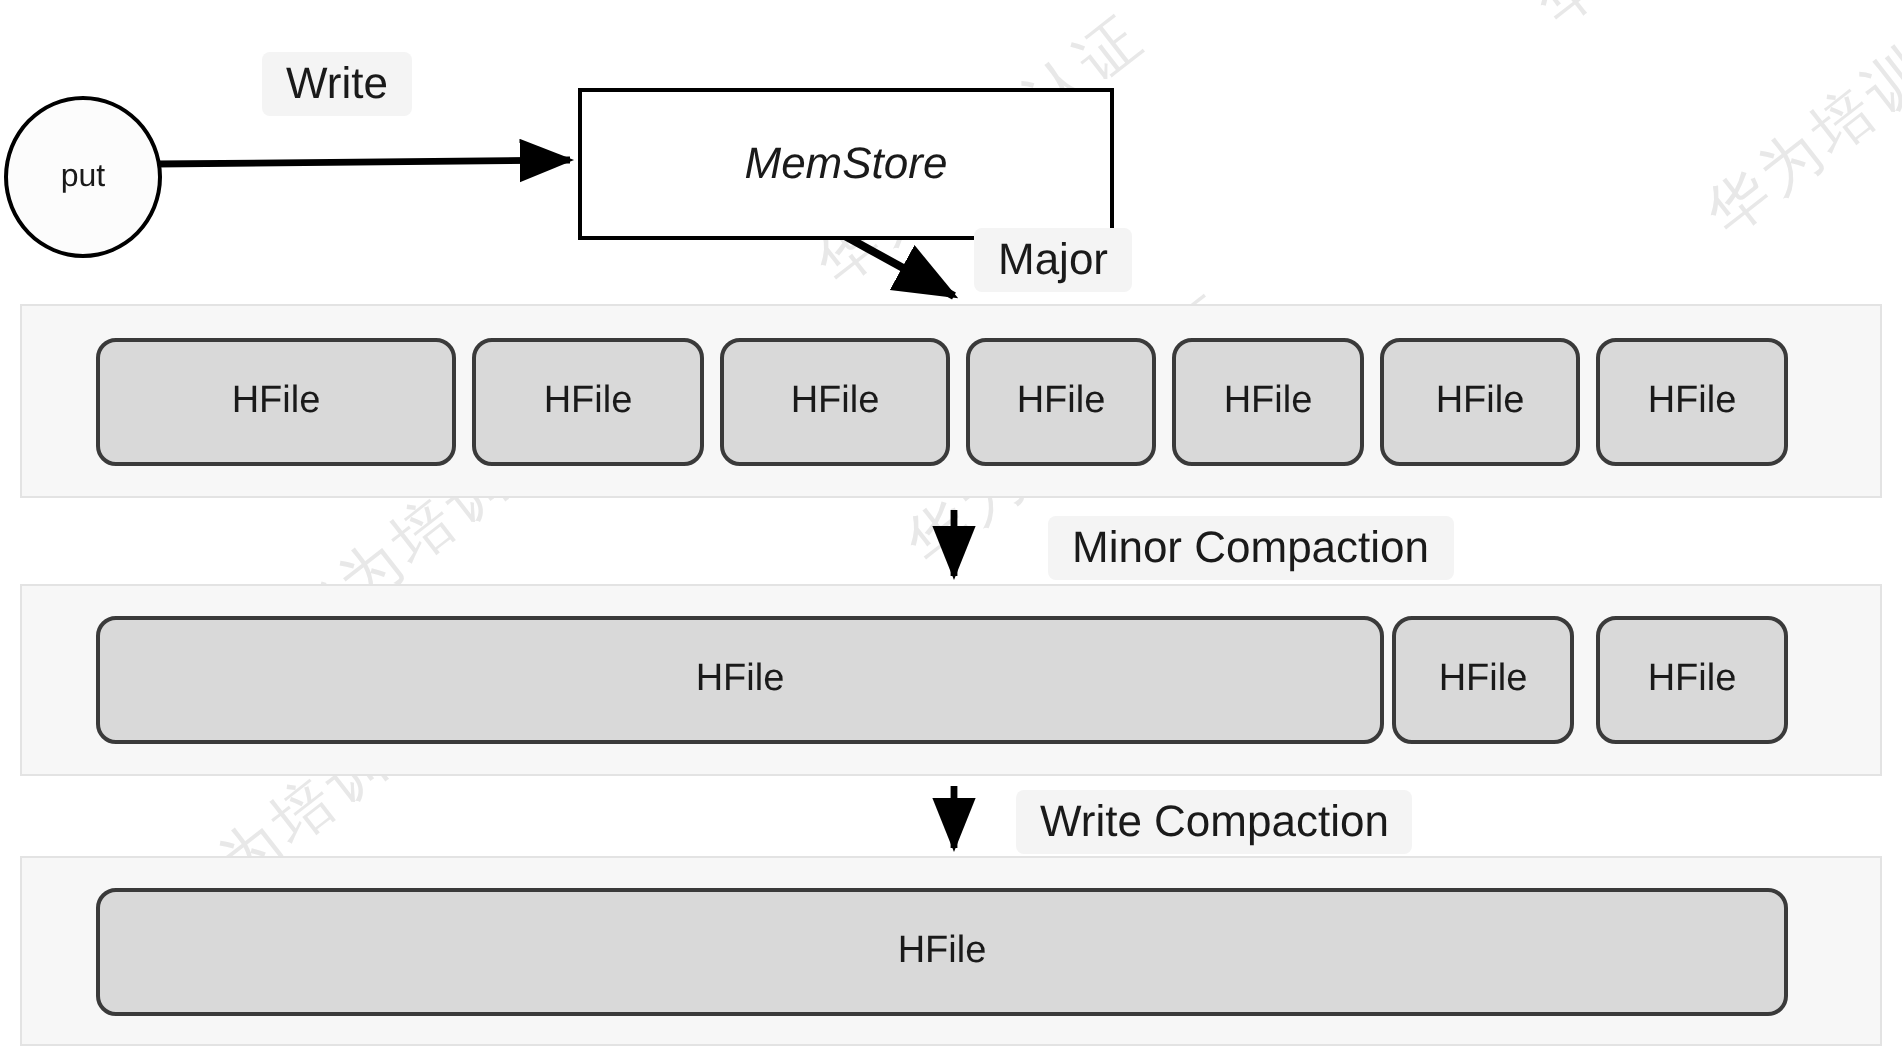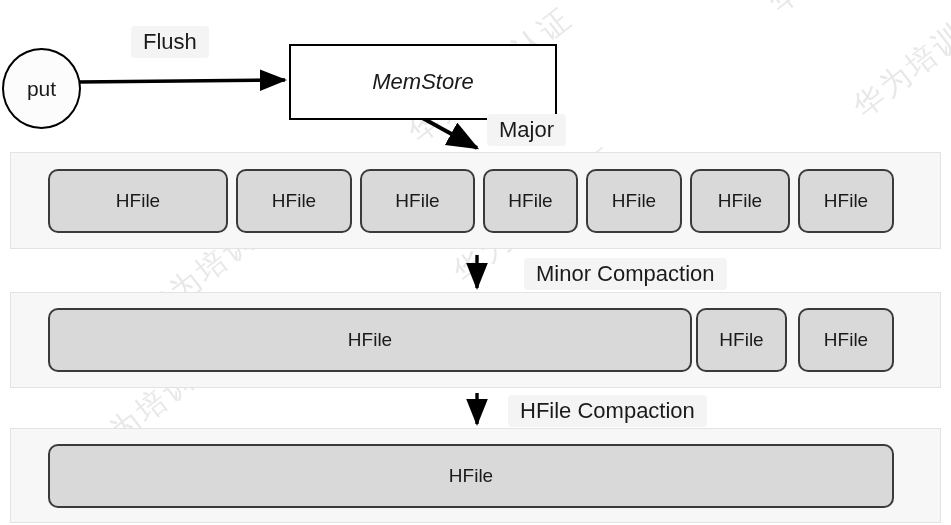--- a/index.html
+++ b/index.html
@@ -39,21 +39,21 @@
     left: 2px;
     top: 48px;
     width: 75px;
     height: 77px;
     border: 2px solid #000000;
     border-radius: 50%;
     background: #fcfcfc;
     display: flex;
     align-items: center;
     justify-content: center;
-    font-size: 21px;
+    font-size: 16px;
     color: #1a1a1a;
     z-index: 5;
   }
 
   
   .memstore-box {
     position: absolute;
     left: 289px;
     top: 44px;
     width: 264px;
@@ -154,24 +154,24 @@
   </svg>
 
   <div class="put-node">
     <span>put</span>
   </div>
 
   <div class="memstore-box">
     <span>MemStore</span>
   </div>
 
-  <div class="edge-label label-write">Flush</div>
+  <div class="edge-label label-write">Write</div>
   <div class="edge-label label-flush">Major</div>
   <div class="edge-label label-minor">Minor Compaction</div>
-  <div class="edge-label label-major">HFile Compaction</div>
+  <div class="edge-label label-major">Write Compaction</div>
 
   <div class="row-band" id="band-1">
       <div class="hfile" style="left: 37px; width: 180px;">
         <span>HFile</span>
       </div>
       <div class="hfile" style="left: 225px; width: 116px;">
         <span>HFile</span>
       </div>
       <div class="hfile" style="left: 349px; width: 115px;">
         <span>HFile</span>

